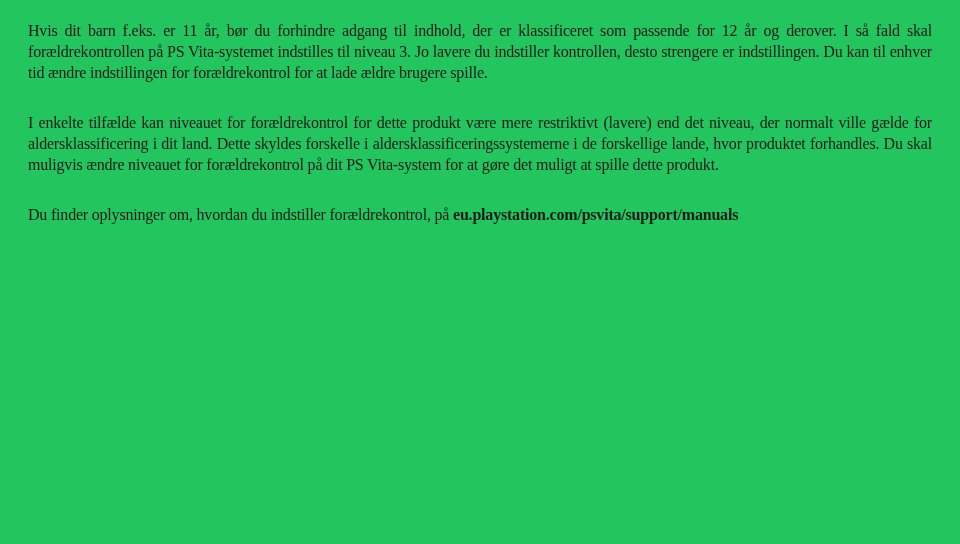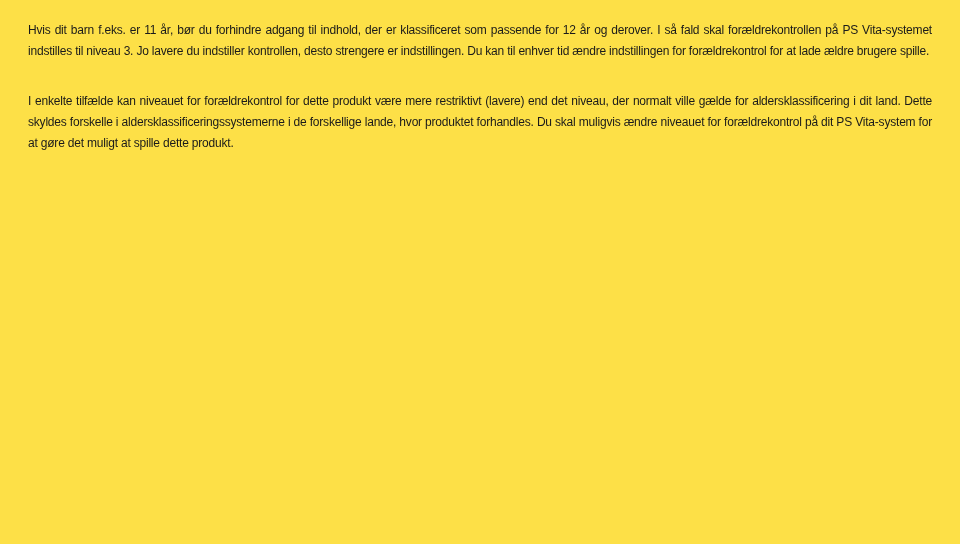--- a/index.html
+++ b/index.html
@@ -10,24 +10,24 @@
   body {
     width: 960px;
     height: 544px;
     overflow: hidden;
   }
   .page {
     box-sizing: border-box;
     width: 960px;
     height: 544px;
     padding: 20px 28px 0 28px;
-    background: #fde047;
+    background: #22c55e;
     color: #1a1a1a;
-    font-family: Liberation Sans, sans-serif;
-    font-size: 12px;
+    font-family: Liberation Serif, serif;
+    font-size: 16px;
     line-height: 21px;
     letter-spacing: -0.2px;
   }
   .para {
     margin: 0 0 29px 0;
   }
   .justify {
     text-align: justify;
     text-justify: inter-word;
   }
@@ -36,13 +36,14 @@
   }
 </style>
 </head>
 <body>
 
 <div class="page">
   <p class="para justify">Hvis dit barn f.eks. er 11 år, bør du forhindre adgang til indhold, der er klassificeret som passende for 12 år og derover. I så fald skal forældrekontrollen på PS Vita-systemet indstilles til niveau 3. Jo lavere du indstiller kontrollen, desto strengere er indstillingen. Du kan til enhver tid ændre indstillingen for forældrekontrol for at lade ældre brugere spille.</p>
 
   <p class="para justify">I enkelte tilfælde kan niveauet for forældrekontrol for dette produkt være mere restriktivt (lavere) end det niveau, der normalt ville gælde for aldersklassificering i dit land. Dette skyldes forskelle i aldersklassificeringssystemerne i de forskellige lande, hvor produktet forhandles. Du skal muligvis ændre niveauet for forældrekontrol på dit PS Vita-system for at gøre det muligt at spille dette produkt.</p>
 
+  <p class="para"><span>Du finder oplysninger om, hvordan du indstiller forældrekontrol, på </span><span class="bold">eu.playstation.com/psvita/support/manuals</span></p>
 </div>
 
 </body></html>

